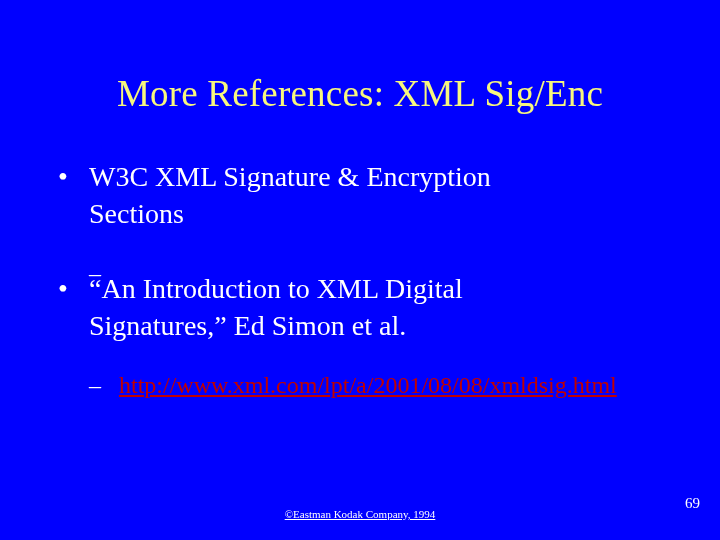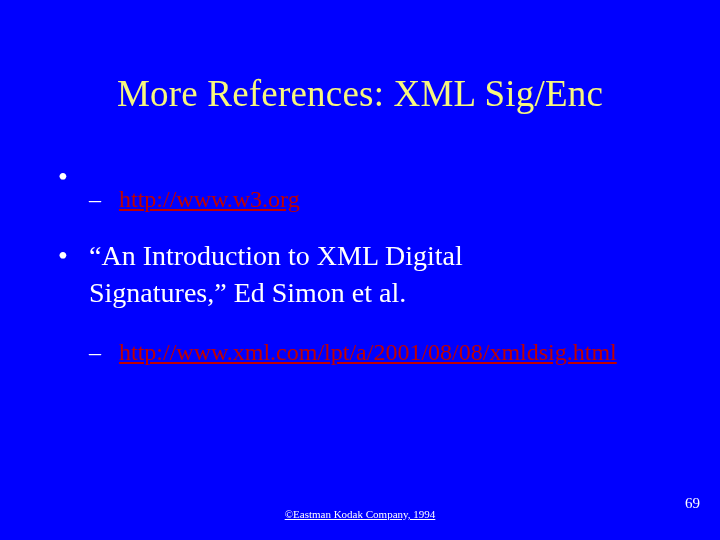--- a/index.html
+++ b/index.html
@@ -107,27 +107,27 @@
 <body>
 
 <div class="slide">
 
   <div class="slide-title">More References: XML Sig/Enc</div>
 
   <div class="body-area">
 
     <div class="bullet-l1">
       <span class="marker">•</span>
+      <span>W3C XML Signature &amp; Encryption Sections</span>
     </div>
 
     <div class="gap-1"></div>
 
     <div class="bullet-l2">
       <span class="marker">–</span>
-      <span class="link-text">http://www.w3.org</span>
     </div>
 
     <div class="gap-2"></div>
 
     <div class="bullet-l1">
       <span class="marker">•</span>
       <span>“An Introduction to XML Digital Signatures,” Ed Simon et al.</span>
     </div>
 
     <div class="gap-1"></div>

